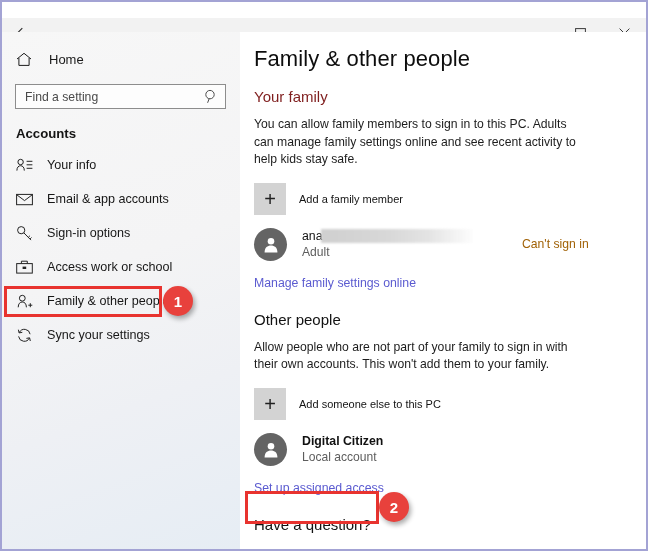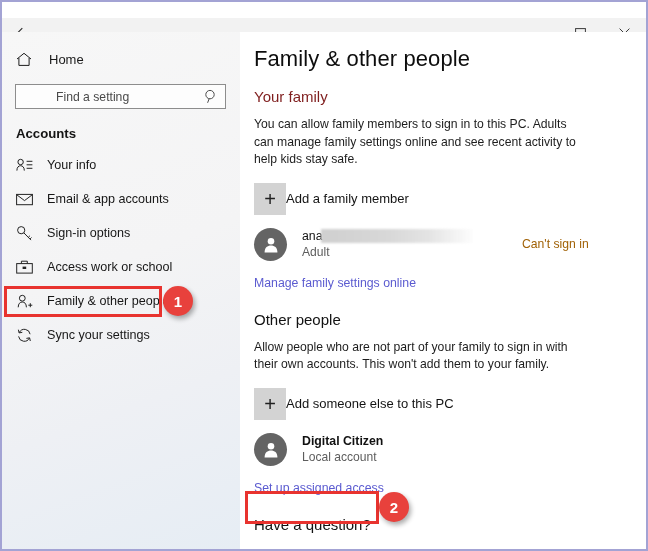--- a/index.html
+++ b/index.html
@@ -96,21 +96,20 @@
   .search-wrap {
     margin: 11px 0 0 13px;
     width: 211px;
     height: 25px;
     box-sizing: border-box;
     border: 1px solid #8d8d8d;
     background: #fdfdfd;
     display: flex;
     align-items: center;
     position: relative;
-    padding-left: 31px;
   }
   .search-input {
     border: 0;
     outline: 0;
     background: transparent;
     font-family: "Liberation Sans", sans-serif;
     font-size: 12.2px;
     color: #3a3a3a;
     padding: 0 0 0 9px;
     width: 172px;
@@ -211,23 +210,23 @@
     justify-content: center;
     flex: none;
   }
   .plus-tile span {
     color: #202020;
     font-size: 20px;
     line-height: 20px;
     font-weight: 300;
   }
   .tile-label {
-    font-size: 13px;
+    font-size: 11px;
     color: #141414;
-    margin-left: 0;
+    margin-left: 13px;
   }
 
   .acct-row {
     display: flex;
     align-items: center;
     margin-top: 13px;
     position: relative;
   }
   .avatar {
     width: 33px;

